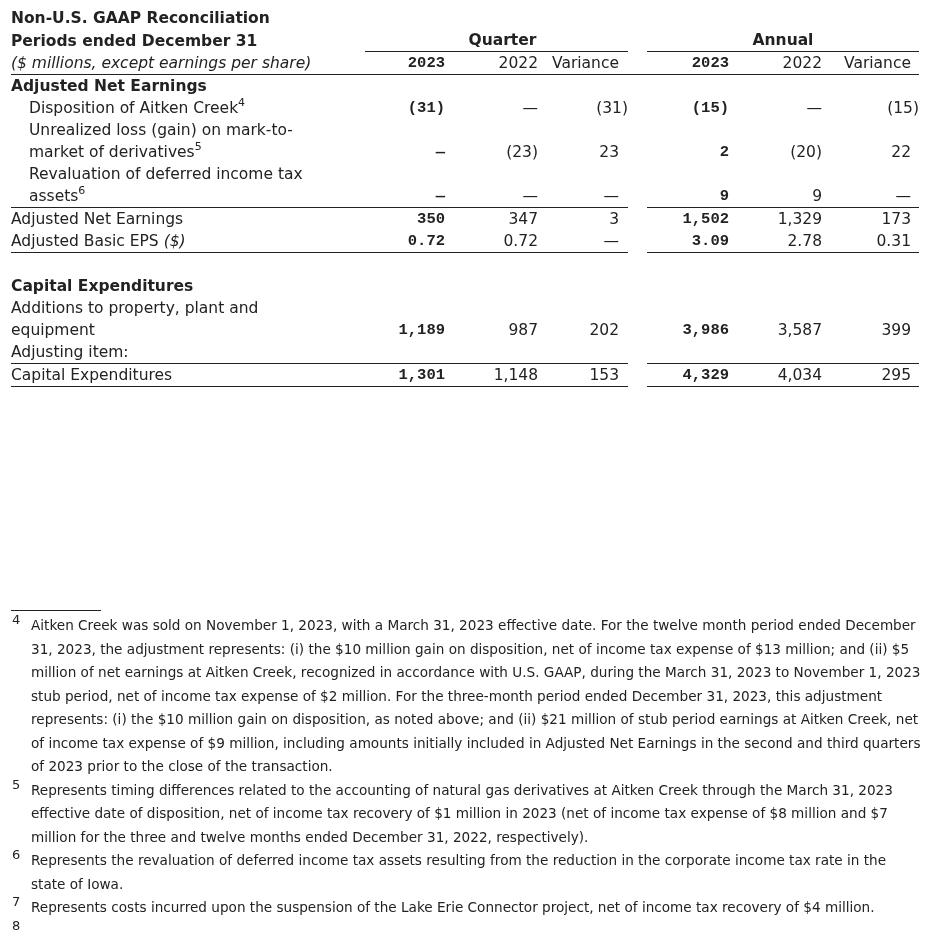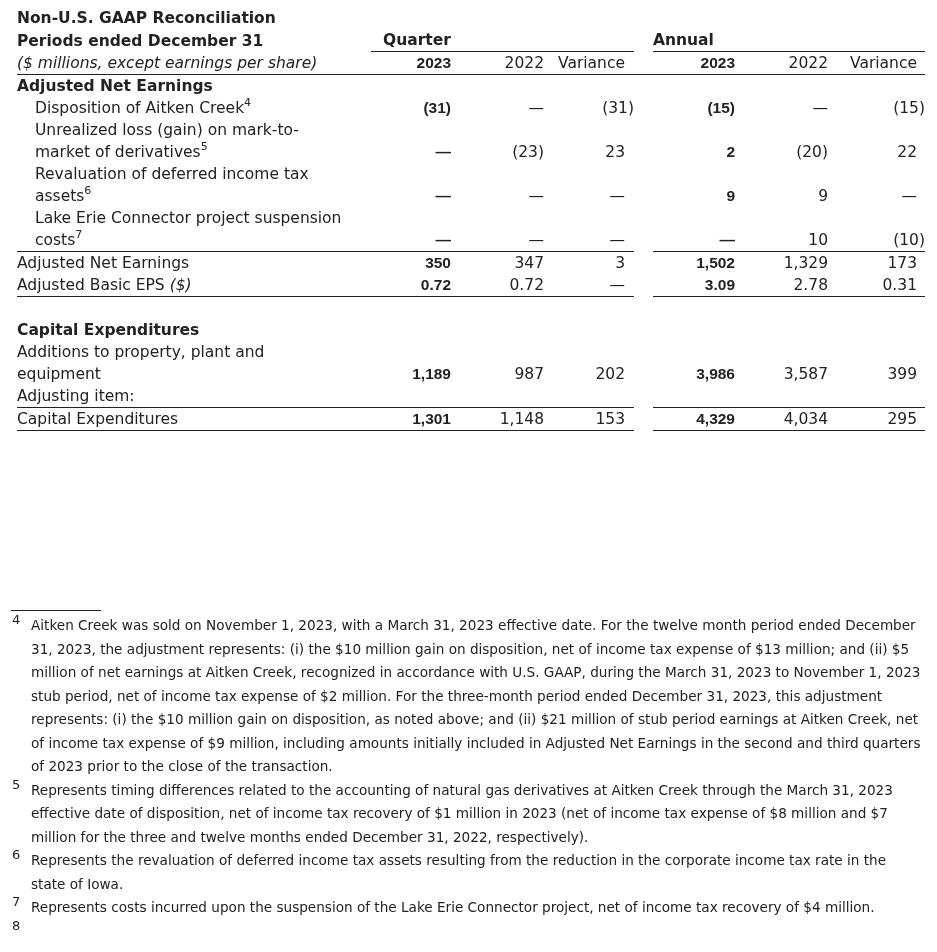--- a/index.html
+++ b/index.html
@@ -1,39 +1,39 @@
 <!DOCTYPE html>
 <html><head>
 <meta charset="utf-8">
 <style>
   html, body { margin: 0; padding: 0; background: #ffffff; }
   body { width: 937px; height: 952px; position: relative; overflow: hidden;
          font-family: "DejaVu Sans", sans-serif; color: #222; }
-  .page { position: absolute; left: 17px; top: 7px; width: 910px; }
+  .page { position: absolute; left: 11px; top: 7px; width: 910px; }
   table.recon { border-collapse: collapse; width: 908px; table-layout: fixed; font-size: 15.5px; }
   table.recon td { padding: 0; height: 22px; line-height: 22px; vertical-align: bottom; white-space: nowrap; }
   col.c-label { width: 354px; }
   col.c-q23 { width: 80px; }
   col.c-q22 { width: 93px; }
   col.c-qv { width: 90px; }
   col.c-gap { width: 19px; }
   col.c-a23 { width: 82px; }
   col.c-a22 { width: 93px; }
   col.c-av { width: 97px; }
   .num { text-align: right; }
-  .b { font-weight: bold; font-family: Liberation Sans, sans-serif; }
+  .b { font-weight: bold; font-family: Liberation Mono, monospace; }
   .lbl-b { font-weight: bold; }
   .ital { font-style: italic; }
   .indent { padding-left: 18px !important; margin-top: 32px; }
   .wrap { white-space: normal !important; line-height: 22px; }
   .ul { border-bottom: 1px solid #222; }
   .ol { border-top: 1px solid #222; }
   .qv-pad { padding-right: 9px !important; }
   .av-pad { padding-right: 8px !important; }
-  .hdr-group { text-align: left; font-weight: bold; }
+  .hdr-group { text-align: center; font-weight: bold; }
   sup { font-size: 11px; line-height: 0; vertical-align: 7px; }
   .spacer td { height: 22px; }
   .fn-rule { position: absolute; left: 11px; top: 610px; width: 90px; border-top: 1px solid #222; }
   .footnotes { position: absolute; left: 11px; top: 614px; width: 912px; font-size: 13.6px; color: #222; }
   .fn { position: relative; padding-left: 20px; line-height: 23.5px; }
   .fn .mark { position: absolute; left: 1px; top: -6px; font-size: 13px; }
 </style>
 </head>
 <body>
 
@@ -106,30 +106,20 @@
     <td class="indent wrap"><span>Revaluation of deferred income tax</span><br><span>assets</span><sup>6</sup></td>
     <td class="num b">—</td>
     <td class="num">—</td>
     <td class="num qv-pad">—</td>
     <td></td>
     <td class="num b">9</td>
     <td class="num">9</td>
     <td class="num av-pad">—</td>
   </tr>
   <tr>
-    <td class="indent wrap"><span>Lake Erie Connector project suspension</span><br><span>costs</span><sup>7</sup></td>
-    <td class="num b">—</td>
-    <td class="num">—</td>
-    <td class="num qv-pad">—</td>
-    <td></td>
-    <td class="num b">—</td>
-    <td class="num">10</td>
-    <td class="num">(10)</td>
-  </tr>
-  <tr>
     <td class="ol">Adjusted Net Earnings</td>
     <td class="num b ol">350</td>
     <td class="num ol">347</td>
     <td class="num ol qv-pad">3</td>
     <td></td>
     <td class="num b ol">1,502</td>
     <td class="num ol">1,329</td>
     <td class="num ol av-pad">173</td>
   </tr>
   <tr>

